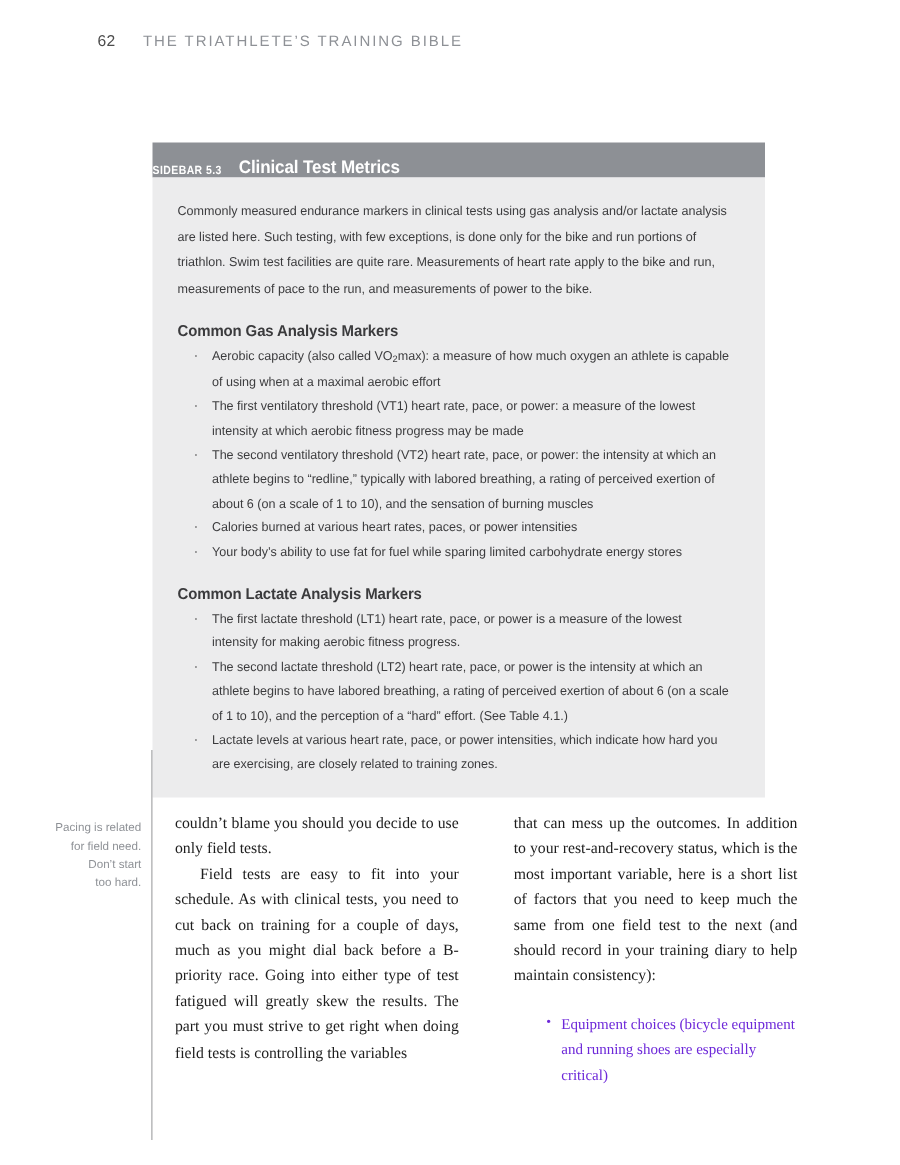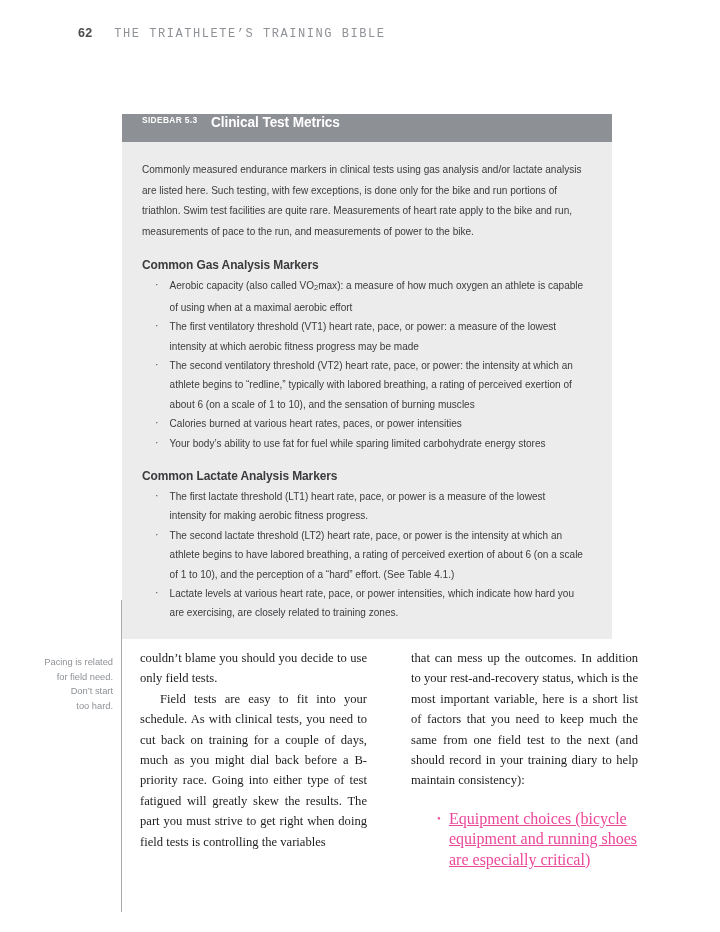--- a/index.html
+++ b/index.html
@@ -26,45 +26,44 @@
     position: absolute;
     top: 26px;
     left: 78px;
     display: flex;
     align-items: baseline;
     gap: 22px;
   }
   .folio {
     font-family: "Liberation Sans", sans-serif;
     font-size: 12.5px;
-    font-weight: 700;
+    font-weight: 400;
     color: #4c4c4c;
     letter-spacing: 0.2px;
   }
   .head-title {
-    font-family: Liberation Mono, monospace;
+    font-family: Liberation Sans, sans-serif;
     font-size: 12px;
     font-weight: 400;
     color: #8e9196;
     letter-spacing: 1.55px;
   }
 
   
   .sidebar-box {
     position: absolute;
     left: 122px;
     top: 114px;
     width: 490px;
   }
   .sidebar-header {
     background: #8d9095;
     height: 28px;
     display: flex;
-    align-items: flex-start;
-    padding-left: 20px;
+    align-items: flex-end;
     box-sizing: border-box;
   }
   .sidebar-kicker {
     font-family: "Liberation Sans", sans-serif;
     font-size: 9.5px;
     font-weight: 700;
     color: #ffffff;
     letter-spacing: 0.4px;
     transform: scaleX(0.88);
     transform-origin: left center;
@@ -173,25 +172,24 @@
   .bodytext.indent { text-indent: 20px; }
 
   .body-list {
     list-style: none;
     margin: 18px 0 0 0;
     padding: 0 0 0 26px;
   }
   .body-list li {
     position: relative;
     font-family: "Liberation Serif", serif;
-    font-size: 16px;
+    font-size: 12px;
     line-height: 20.4px;
-    color: #ec4899;
+    color: #6d28d9;
     padding-left: 12px;
-    text-decoration: underline;
   }
   .body-list li::before {
     content: "•";
     position: absolute;
     left: 0;
     top: -1px;
     font-size: 11px;
   }
 </style>
 </head>

